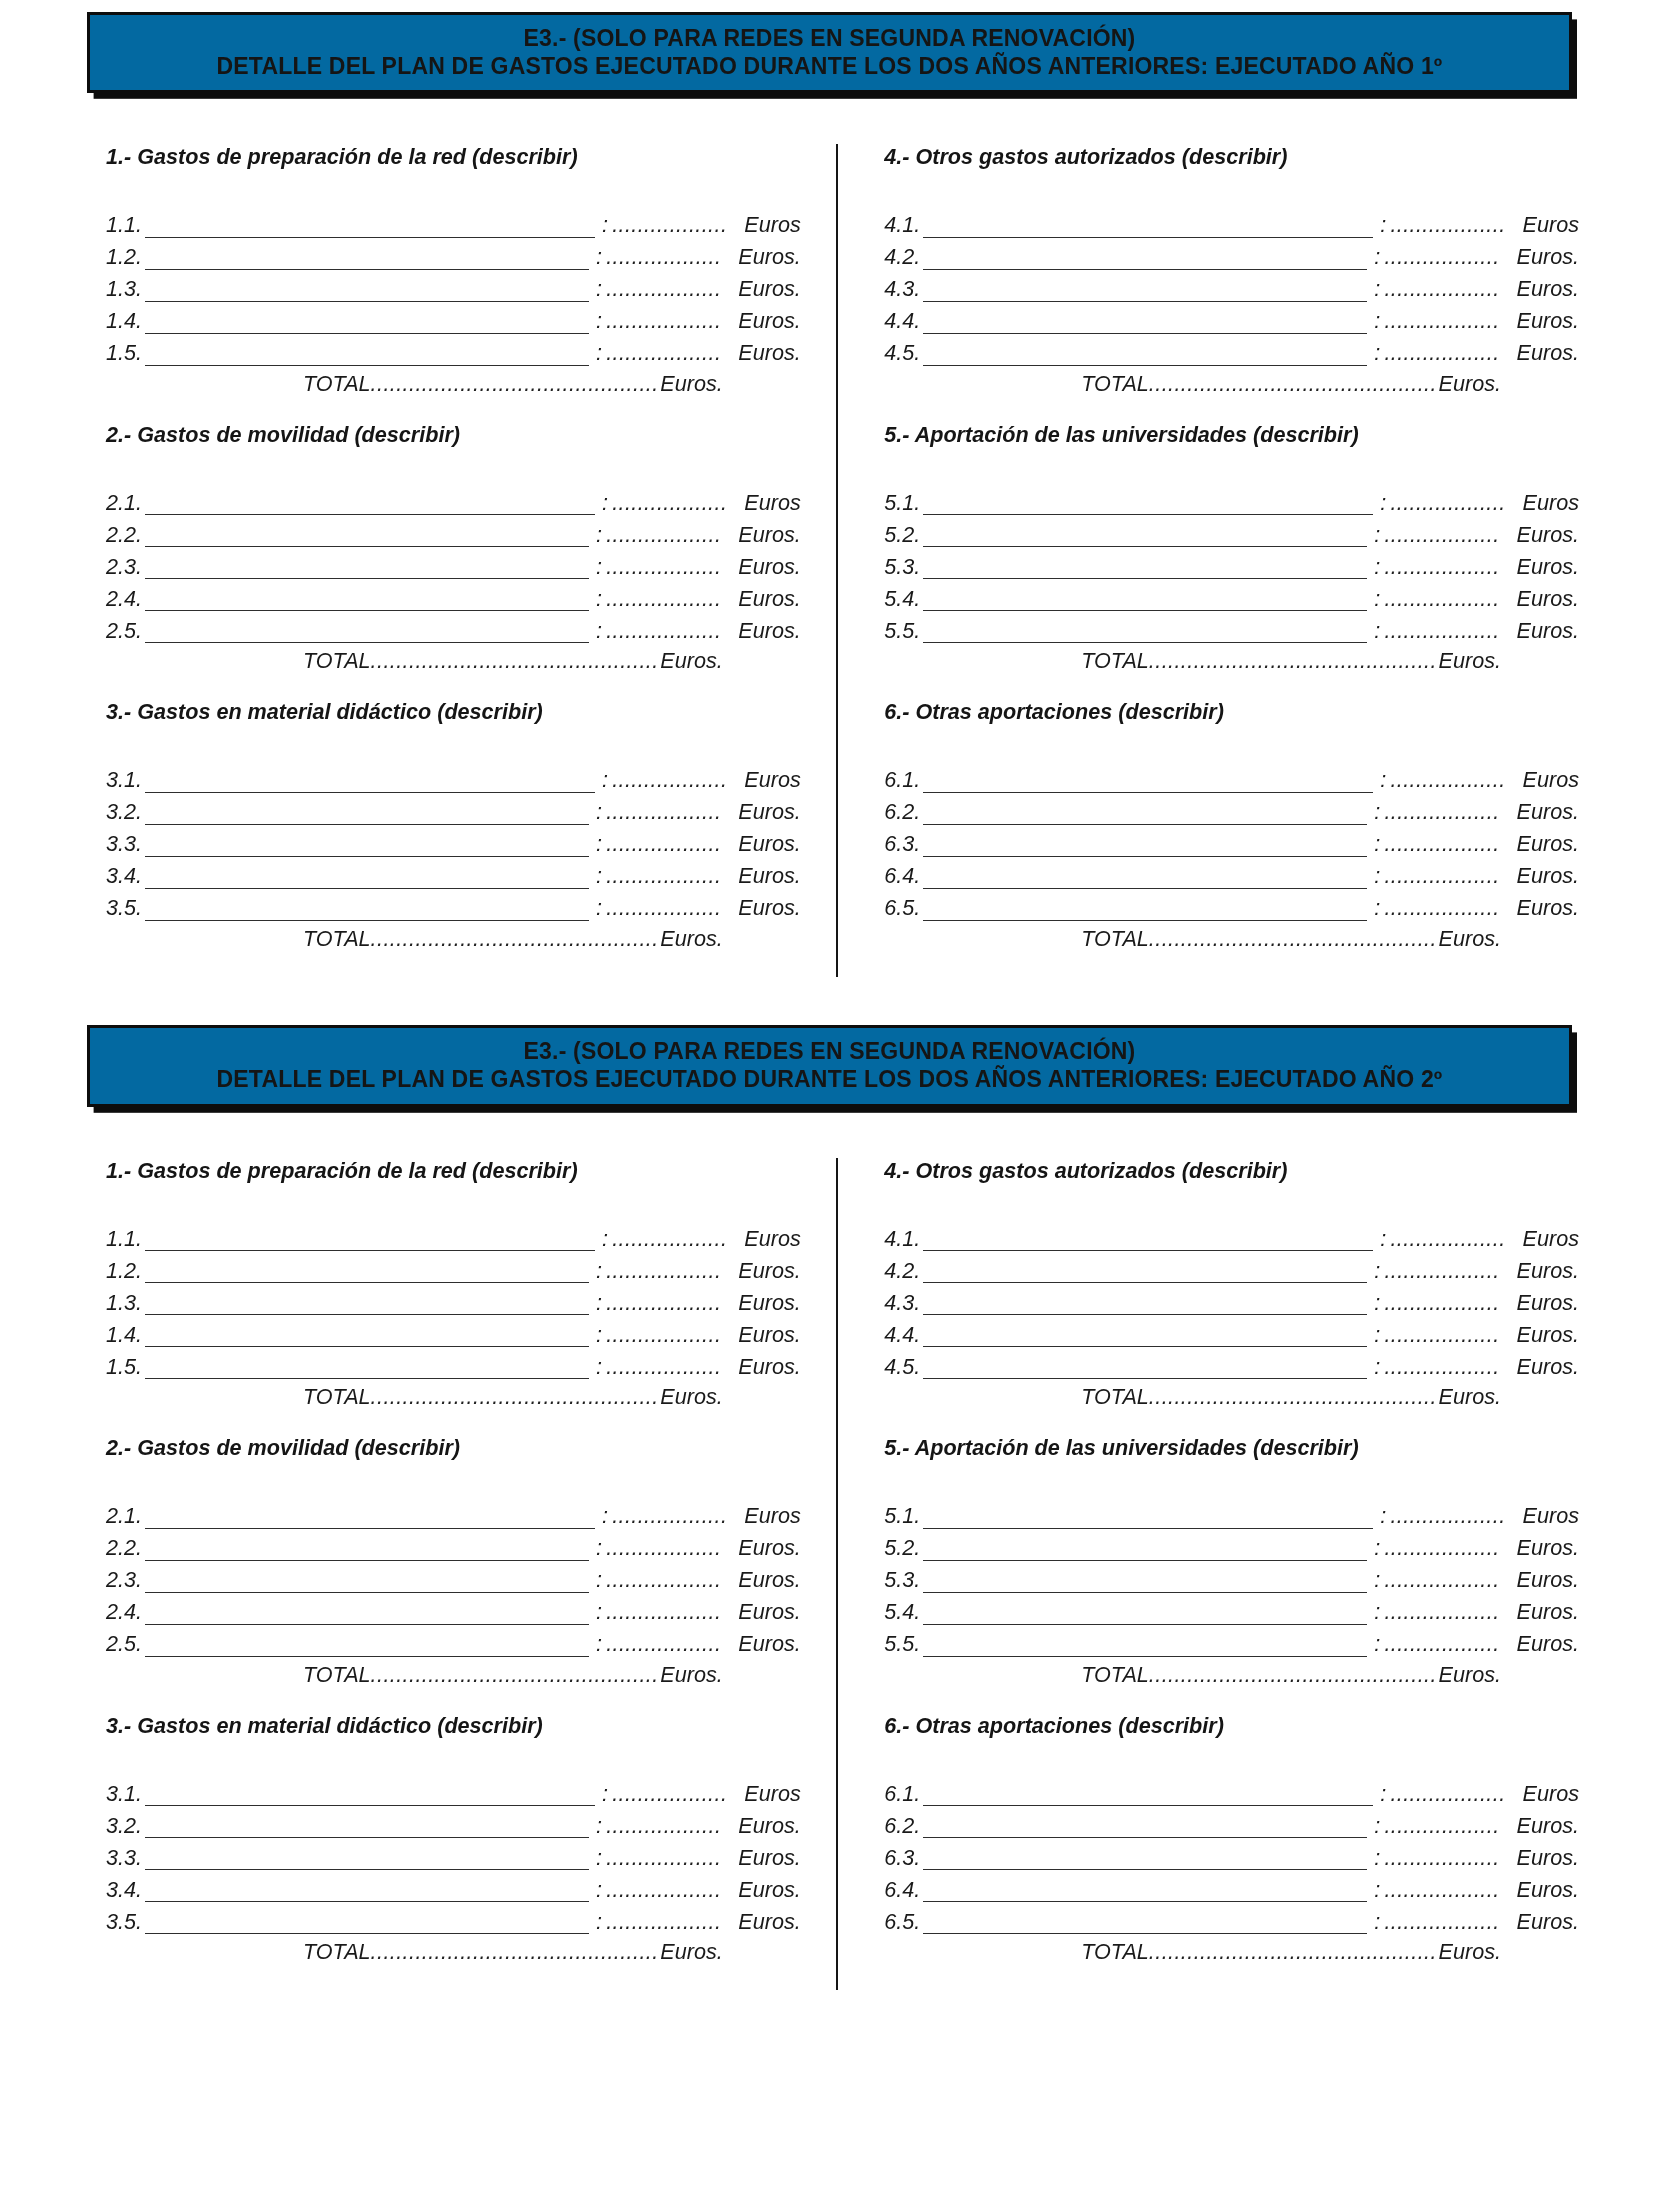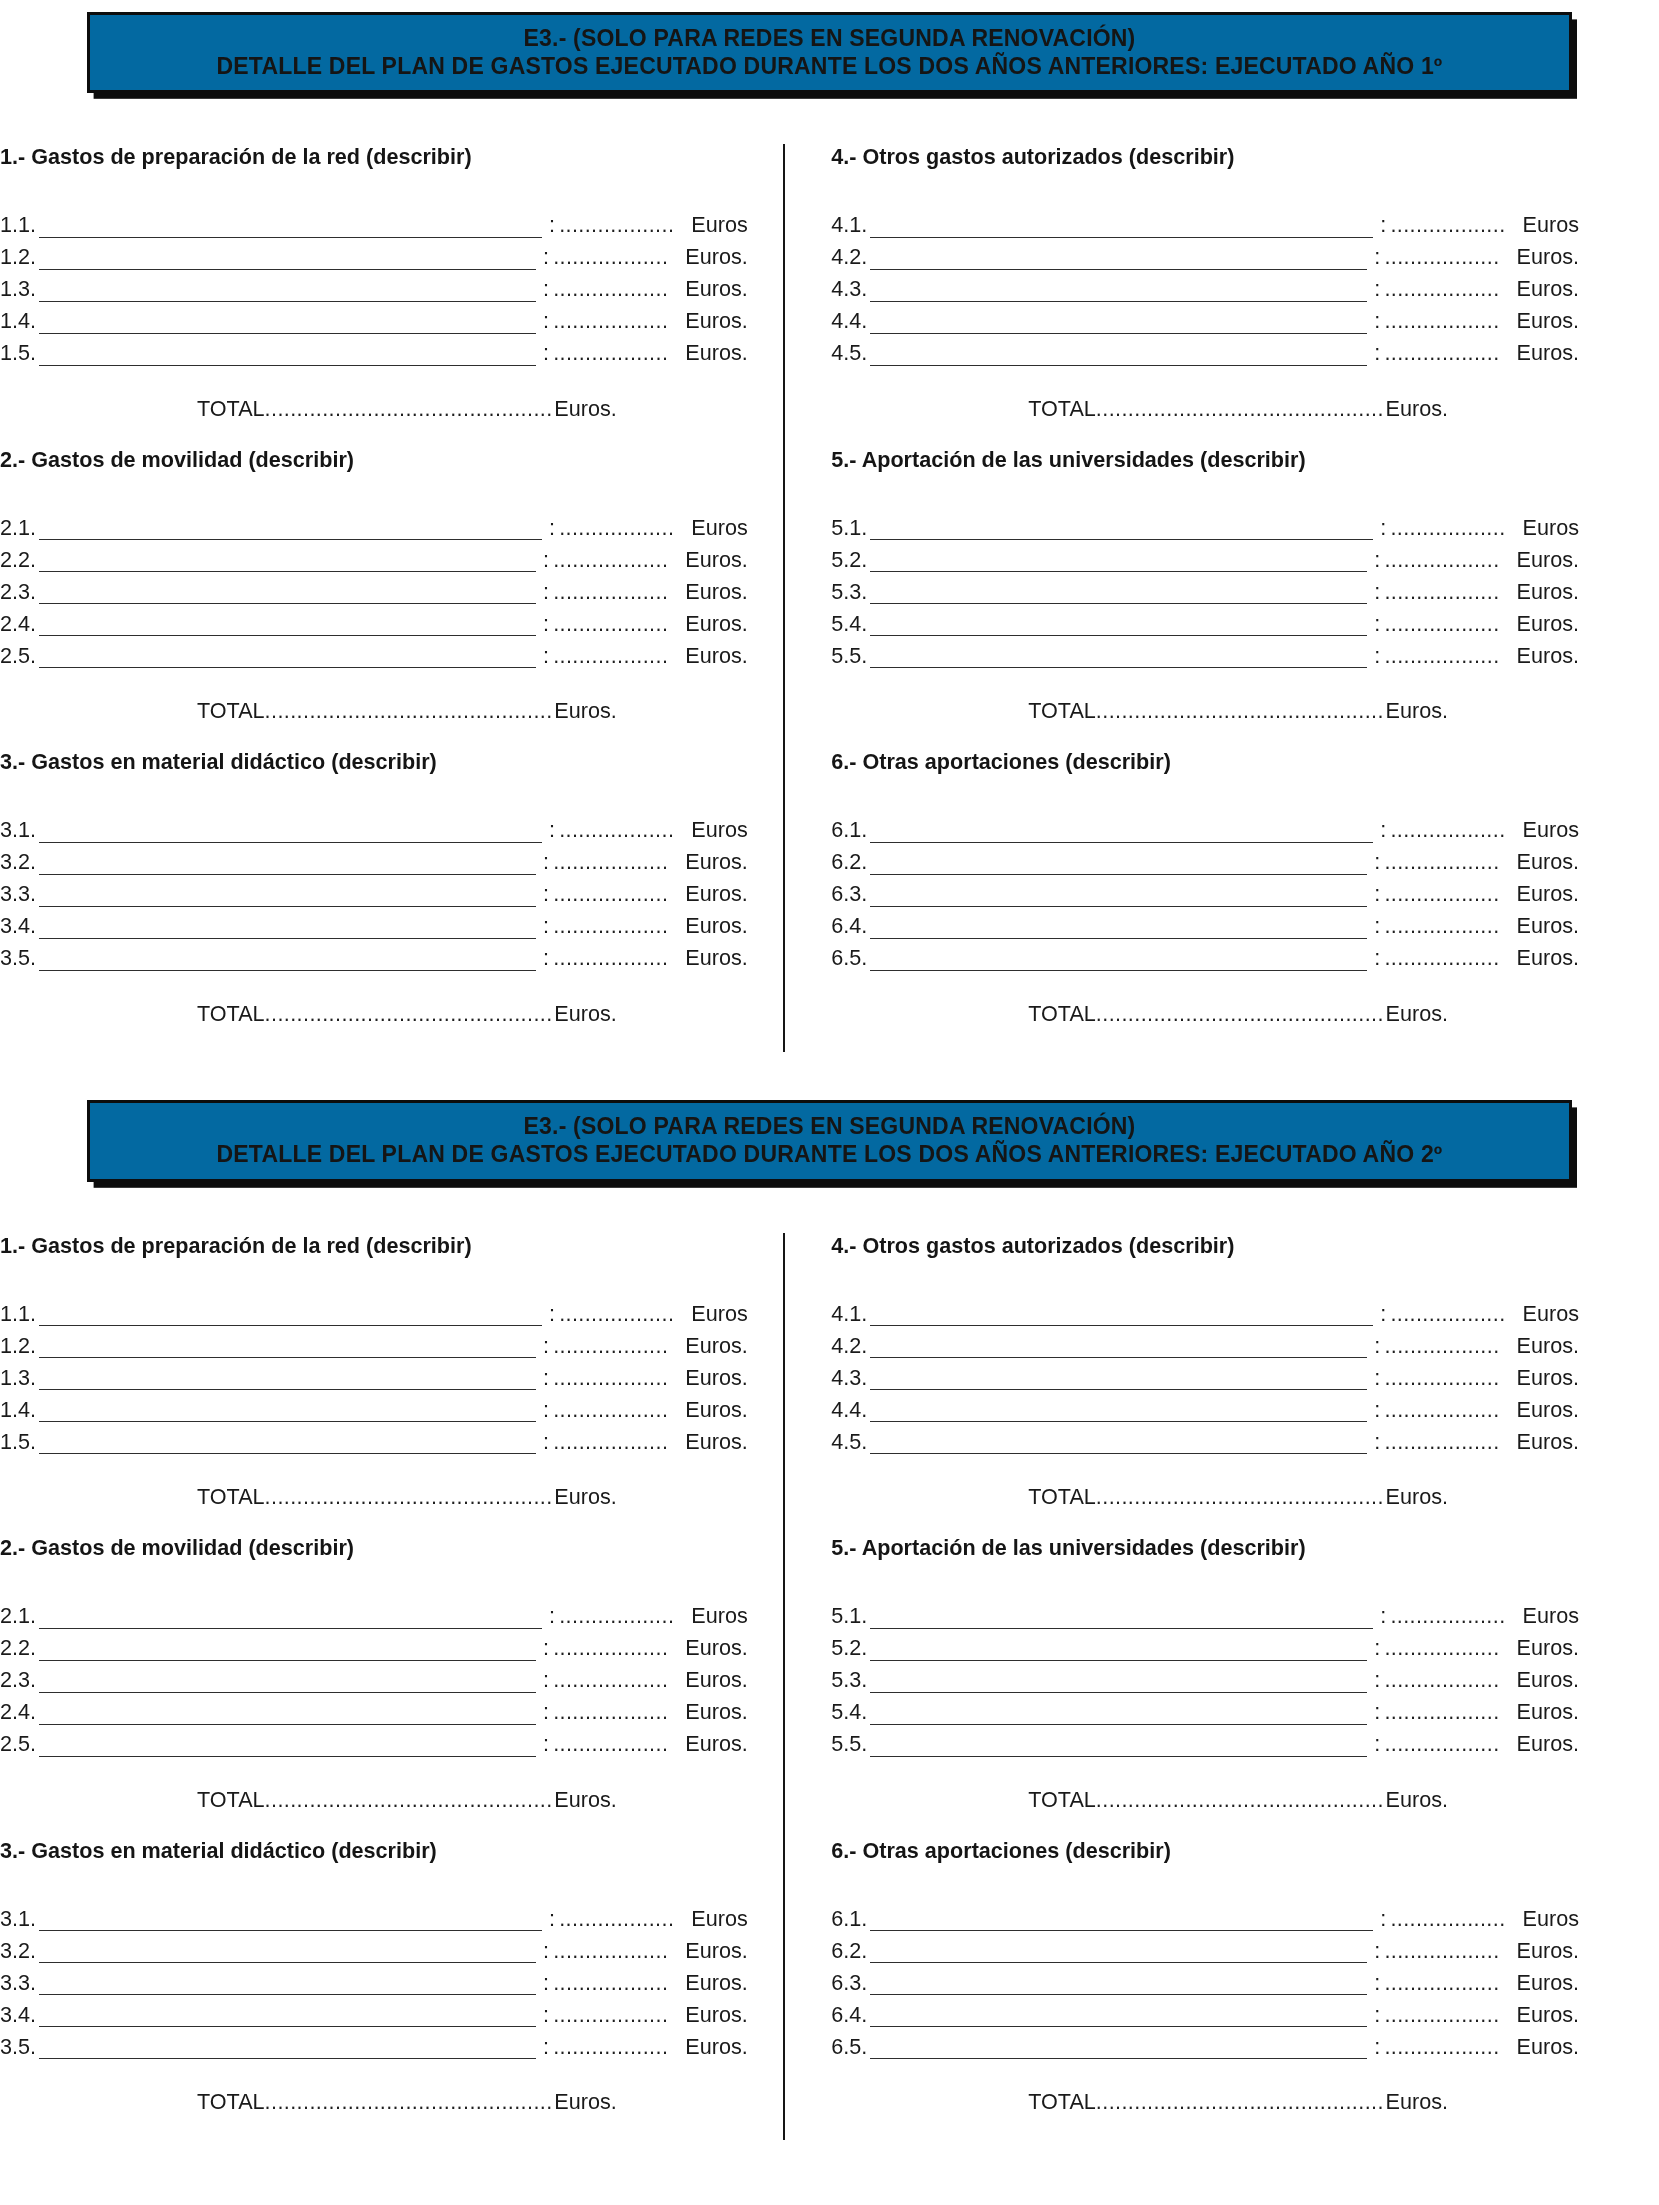--- a/index.html
+++ b/index.html
@@ -34,22 +34,24 @@
     font-size: 23px;
     line-height: 28px;
     letter-spacing: 0.2px;
     color: #151515;
     white-space: nowrap;
   }
 
   .columns {
     display: flex;
     align-items: stretch;
+    padding-left: 106px;
     padding-right: 80px;
     margin-top: 51px;
+    font-style: italic;
   }
   .col { flex: 1 1 0; min-width: 0; }
   .col-left  { padding-right: 35px; }
   .col-right { padding-left: 46px; }
   .col-divider {
     width: 2.5px;
     background: #151515;
     flex: 0 0 auto;
   }
 
@@ -85,21 +87,20 @@
     color: #1f1f1f;
   }
   .item-unit { flex: 0 0 auto; margin-left: 17px; }
 
   .total-row {
     display: flex;
     align-items: baseline;
     font-size: 21.6px;
     line-height: 30px;
     padding-left: 197px;
-    margin-top: 25px;
     margin-bottom: 11.6px;
     white-space: nowrap;
   }
   .total-label { flex: 0 0 auto; }
   .total-dots {
     flex: 0 0 auto;
     overflow: hidden;
     letter-spacing: 0.4px;
     color: #1f1f1f;
   }

